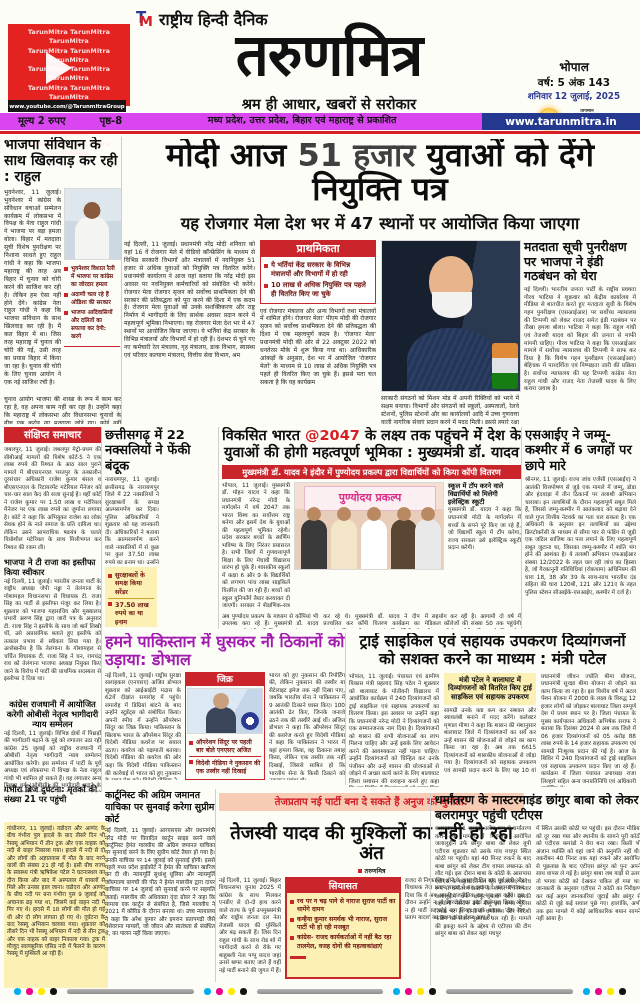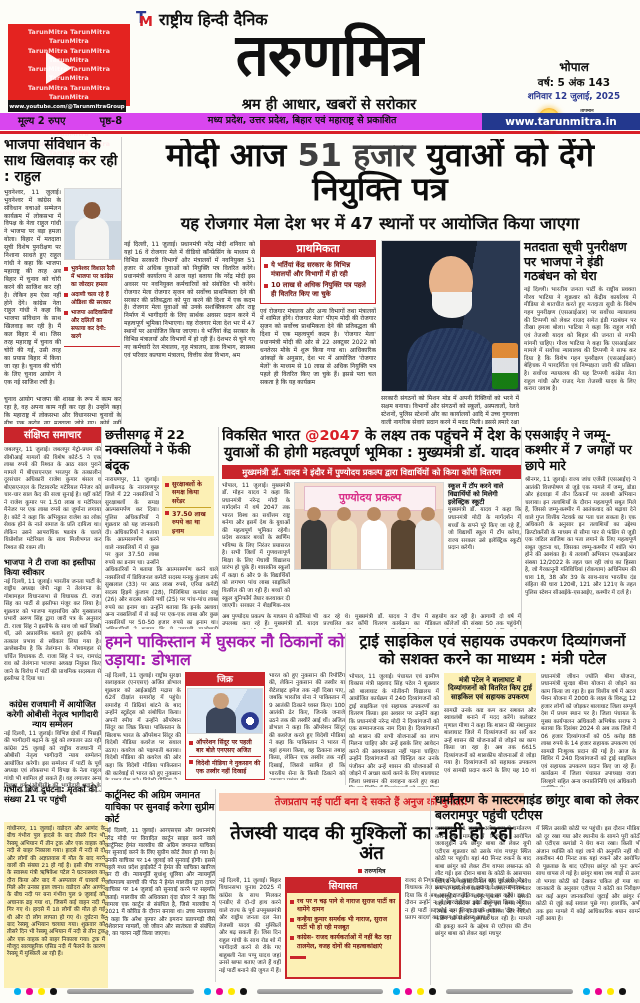--- a/index.html
+++ b/index.html
@@ -208,21 +208,21 @@
       <div class="bt clip" style="font-size:5.7px;height:108px;">जबलपुर, 11 जुलाई। जबलपुर मेट्रो-प्रथम की सीबीआई मामलों की विशेष कोर्ट-5 ने एक लाख रुपये की रिश्वत के आठ साल पुराने मामले में बीएसएनएल भरतपुर के तत्कालीन दूरसंचार अधिकारी राजेश कुमार बंसल व बीएसएनएल के रिटायरमेंट मटेरियल मैनेजर को चार-चार साल कैद की सजा सुनाई है। वहीं कोर्ट ने राजेश कुमार पर 1.50 लाख व मटेरियल मैनेजर पर एक लाख रुपये का जुर्माना लगाया है। कोर्ट ने कहा कि अभियुक्त राजेश का लोक सेवक होने के नाते समाज के प्रति दायित्व था। लेकिन उसने आपराधिक षडयंत्र के चलते विप्रोशील मटेरियल के साथ मिलीभगत कर रिश्वत की रकम ली।</div>
       <div class="h-s" style="margin-top:3px;">भाजपा ने टी राजा का इस्तीफा किया स्वीकार</div>
       <div class="bt clip" style="font-size:5.7px;height:118px;">नई दिल्ली, 11 जुलाई। भारतीय जनता पार्टी के राष्ट्रीय अध्यक्ष जेपी नड्डा ने तेलंगाना के गोशामहल विधानसभा से विधायक टी. राजा सिंह का पार्टी से इस्तीफा मंजूर कर लिया है। शुक्रवार को भाजपा महासचिव और मुख्यालय प्रभारी अरुण सिंह द्वारा जारी पत्र के अनुसार टी. राजा सिंह ने इस्तीफे के साथ जो बातें लिखी थीं, उसे अप्रासंगिक बताते हुए इस्तीफे को तत्काल प्रभाव से स्वीकार लिया गया है। उल्लेखनीय है कि तेलंगाना के गोशामहल से चर्चित विधायक टी. राजा सिंह ने चन, रामचंद्र राव को तेलंगाना भाजपा अध्यक्ष नियुक्त किए जाने के विरोध में पार्टी की प्राथमिक सदस्यता से इस्तीफा दे दिया था।</div>
       <div class="h-s" style="margin-top:3px;text-align:center;">कांग्रेस राजधानी में आयोजित करेगी ओबीसी नेतृत्व भागीदारी न्याय सम्मेलन</div>
       <div class="bt clip" style="font-size:5.7px;height:70px;">नई दिल्ली, 11 जुलाई। विभिन्न क्षेत्रों में पिछड़ों की भागीदारी बढ़ाने के मुद्दे को लगातार उठा रही कांग्रेस 25 जुलाई को राष्ट्रीय राजधानी में ओबीसी नेतृत्व भागीदारी न्याय सम्मेलन आयोजित करेगी। इस सम्मेलन में पार्टी के पूर्व अध्यक्ष एवं लोकसभा में विपक्ष के नेता राहुल गांधी भी शामिल हो सकते हैं। वह लगातार अन्य पिछड़ा वर्ग (ओबीसी) की भागीदारी बढ़ाने के लिए जमीनी जनसंपर्क कराने की मांग करते रहे हैं। राहुल गांधी कांग्रेस पार्टी के भीतर पिछड़े वर्ग को राजनीतिक भागीदारी बढ़ाने की बात भी करते रहे हैं।</div>
     </div>
   </div>
 
   <div class="abs clip vr" style="left:105px;top:427px;width:113px;height:202px;">
     <div class="h-m" style="font-size:13px;">छत्तीसगढ़ में 22 नक्सलियों ने फेंकी बंदूक</div>
-    <div style="display:flex;gap:3px;margin-top:3px;">
+    <div style="display:flex;gap:3px;margin-top:3px;flex-direction:column;">
       <div class="bt clip" style="width:54px;height:88px;font-size:5.7px;">नारायणपुर, 11 जुलाई। छत्तीसगढ़ के नारायणपुर जिले में 22 नक्सलियों ने सुरक्षाबलों के समक्ष आत्मसमर्पण कर दिया। पुलिस अधिकारियों ने शुक्रवार को यह जानकारी दी। अधिकारियों ने बताया कि आत्मसमर्पण करने वाले नक्सलियों में से कुछ पर कुल 37.50 लाख रुपये का इनाम था। उन्होंने बताया कि आत्मसमर्पण करने वाले 22 नक्सलियों में आठ महिला नक्सली भी शामिल हैं।</div>
       <div class="ybox nx-box" style="width:52px;height:60px;">
         <ul class="blist">
           <li>सुरक्षाबलों के समक्ष किया सरेंडर</li>
           <li style="border-top:1px solid #c9a52b;padding-top:2px;">37.50 लाख रुपये का था इनाम</li>
         </ul>
       </div>
     </div>
     <div class="bt clip" style="height:92px;font-size:5.7px;margin-top:2px;">अधिकारियों ने बताया कि आत्मसमर्पण करने वाले नक्सलियों में डिविजनल कमेटी सदस्य मनकू कुंजाम उर्फ सुखलाल (33) पर आठ लाख रुपये, एरिया कमेटी सदस्य हिड़मे कुंजाम (28), मिलिशिया कमांडर सन्नू (26) और सदस्य कोसी पर्वी (25) पर पांच-पांच लाख रुपये का इनाम था। उन्होंने बताया कि इनके अलावा अन्य नक्सलियों में से कई पर एक-एक लाख और कुछ नक्सलियों पर 50-50 हजार रुपये का इनाम था। अधिकारियों ने बताया कि ये नक्सली माओवादी विचारधारा से मोहभंग होने के बाद जिले के कई स्थानों के शिविरों में आत्मसमर्पण कर मुख्यधारा में लौटे हैं।</div>
   </div>
@@ -244,21 +244,21 @@
       </div>
       <div style="flex:1;">
         <div class="h-s" style="font-size:6.6px;">स्कूल में टॉप करने वाले विद्यार्थियों को मिलेगी इलेक्ट्रिक स्कूटी</div>
         <div class="bt clip" style="height:96px;font-size:5.7px;">मुख्यमंत्री डॉ. यादव ने कहा कि प्रधानमंत्री मोदी के मार्गदर्शन में बच्चों के सपने पूरे किए जा रहे हैं, जो विद्यार्थी स्कूल में टॉप करेगा, राज्य सरकार उसे इलेक्ट्रिक स्कूटी प्रदान करेगी।</div>
       </div>
     </div>
     <div class="bt cols3 clip" style="height:46px;font-size:5.7px;margin-top:3px;">अब पुण्योदय प्रकल्प के माध्यम से कॉपियां भी उपलब्ध करा रहे हैं। मुख्यमंत्री डॉ. यादव शुक्रवार को इंदौर में हिंद रक्षक संगठन द्वारा पुण्योदय प्रकल्प के 21वें वर्ष के अवसर पर कनकेश्वरी कॉम्प्लेक्स परिसर में प्रियजनों की पुण्य स्मृति में आयोजित कार्यक्रम को संबोधित कर रहे थे। मुख्यमंत्री डॉ. यादव ने दीप प्रज्वलित कर कॉपी वितरण कार्यक्रम का शुभारंभ किया और जरूरतमंद विद्यार्थियों को निःशुल्क कॉपियां वितरित कीं। बेटे-बेटियों में भेद किए बगैर सरकार सभी विद्यार्थियों के चिकित्सक व इंजीनियर बनने के सपने पूरे करने में सहयोग कर रही है। आगामी दो वर्ष में मेडिकल कॉलेजों की संख्या 50 तक पहुंचेगी और युवाओं के सर्वांगीण विकास के लिए प्रदेश में औद्योगिक गतिविधियों का विस्तार किया जा रहा है।</div>
   </div>
 
   <div class="abs clip" style="left:525px;top:427px;width:111px;height:202px;">
-    <div class="h-m" style="font-size:13px;">एसआईए ने जम्मू-कश्मीर में 7 जगहों पर छापे मारे</div>
+    <div class="h-m" style="font-size:13px;">एसआईए ने जम्मू-कश्मीर में 6 जगहों पर छापे मारे</div>
     <div class="bt clip" style="height:158px;font-size:5.7px;margin-top:3px;">श्रीनगर, 11 जुलाई। राज्य जांच एजेंसी (एसआईए) ने आतंकी वित्तपोषण से जुड़े एक मामले में जम्मू, डोडा और हंदवाड़ा में तीन ठिकानों पर तलाशी अभियान चलाया। इन तलाशियों के दौरान महत्वपूर्ण सबूत मिले हैं, जिससे जम्मू-कश्मीर में आतंकवाद को बढ़ावा देने वाले गुप्त वित्तीय नेटवर्क का पता चल सकता है। एक अधिकारी के अनुसार इन तलाशियों का उद्देश्य क्रिप्टोकरेंसी के माध्यम से सीमा पार से फंडिंग से जुड़ी एक जटिल साजिश का पता लगाने के लिए महत्वपूर्ण सबूत जुटाना था, जिसका जम्मू-कश्मीर में शांति भंग होने की आशंका है। ये तलाशी अभियान एफआईआर संख्या 12/2022 के तहत चल रही जांच का हिस्सा है, जो गैरकानूनी गतिविधियां (रोकथाम) अधिनियम की धारा 18, 38 और 39 के साथ-साथ भारतीय दंड संहिता की धारा 120बी, 121 और 121ए के तहत पुलिस स्टेशन सीआईके-एसआईए, कश्मीर में दर्ज है।</div>
   </div>
 
   <div class="abs clip vr" style="left:105px;top:633px;width:240px;height:152px;">
     <div class="h-dob">हमने पाकिस्तान में घुसकर नौ ठिकानों को उड़ाया: डोभाल</div>
     <div style="display:flex;gap:4px;margin-top:3px;">
       <div class="bt clip" style="width:76px;height:108px;font-size:5.7px;">नई दिल्ली, 11 जुलाई। राष्ट्रीय सुरक्षा सलाहकार (एनएसए) अजित डोभाल शुक्रवार को आईआईटी मद्रास के 62वें दीक्षांत समारोह में पहुंचे। समारोह में डिग्रियां बांटने के बाद उन्होंने स्टूडेंट्स को संबोधित किया। अपनी स्पीच में उन्होंने ऑपरेशन सिंदूर का जिक्र किया। पाकिस्तान के खिलाफ भारत के ऑपरेशन सिंदूर की विदेशी मीडिया कवरेज पर सवाल उठाए। कवरेज को पक्षपाती बताया। विदेशी मीडिया की कवरेज की ओर कहा कि विदेशी मीडिया पाकिस्तान की कार्रवाई से भारत को हुए नुकसान के सबूत पेश करे। विदेशी मीडिया ने</div>
       <div class="zikr" style="width:78px;border:1px solid #c9252b;">
         <div class="redbar ttl">जिक्र</div>
         <div class="photo ph-dob" style="width:74px;height:44px;margin:2px auto 0;">

